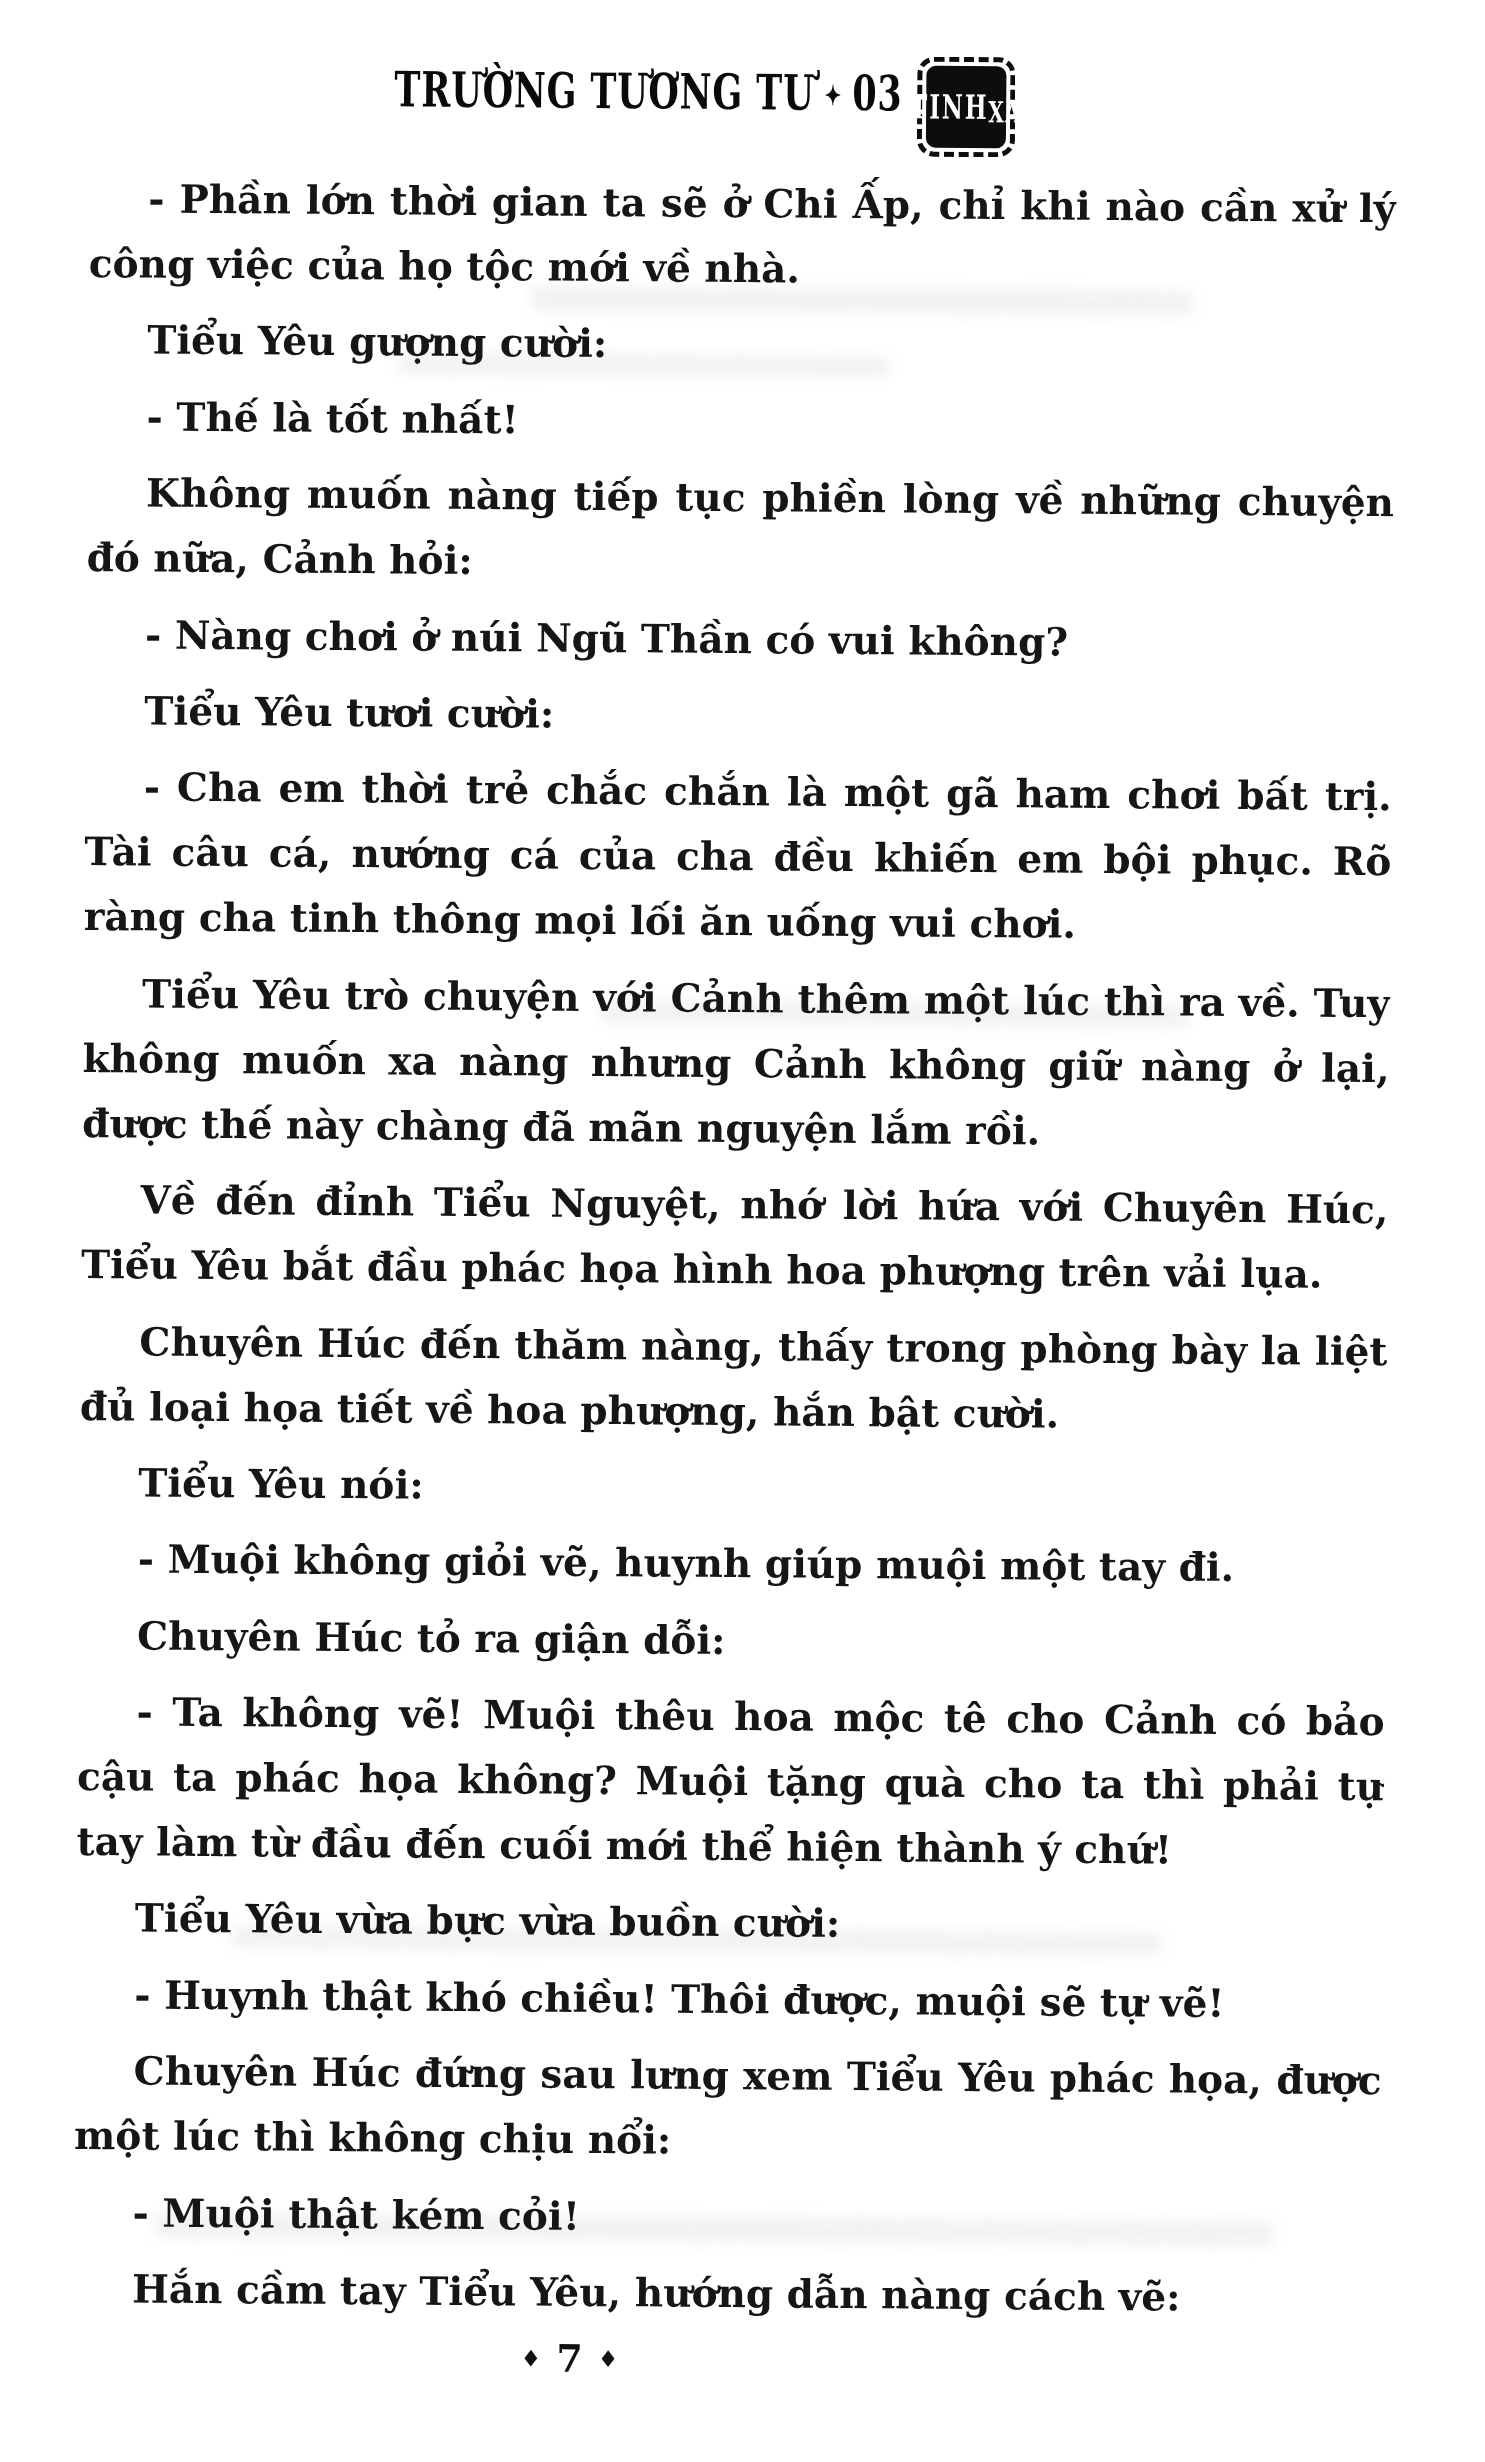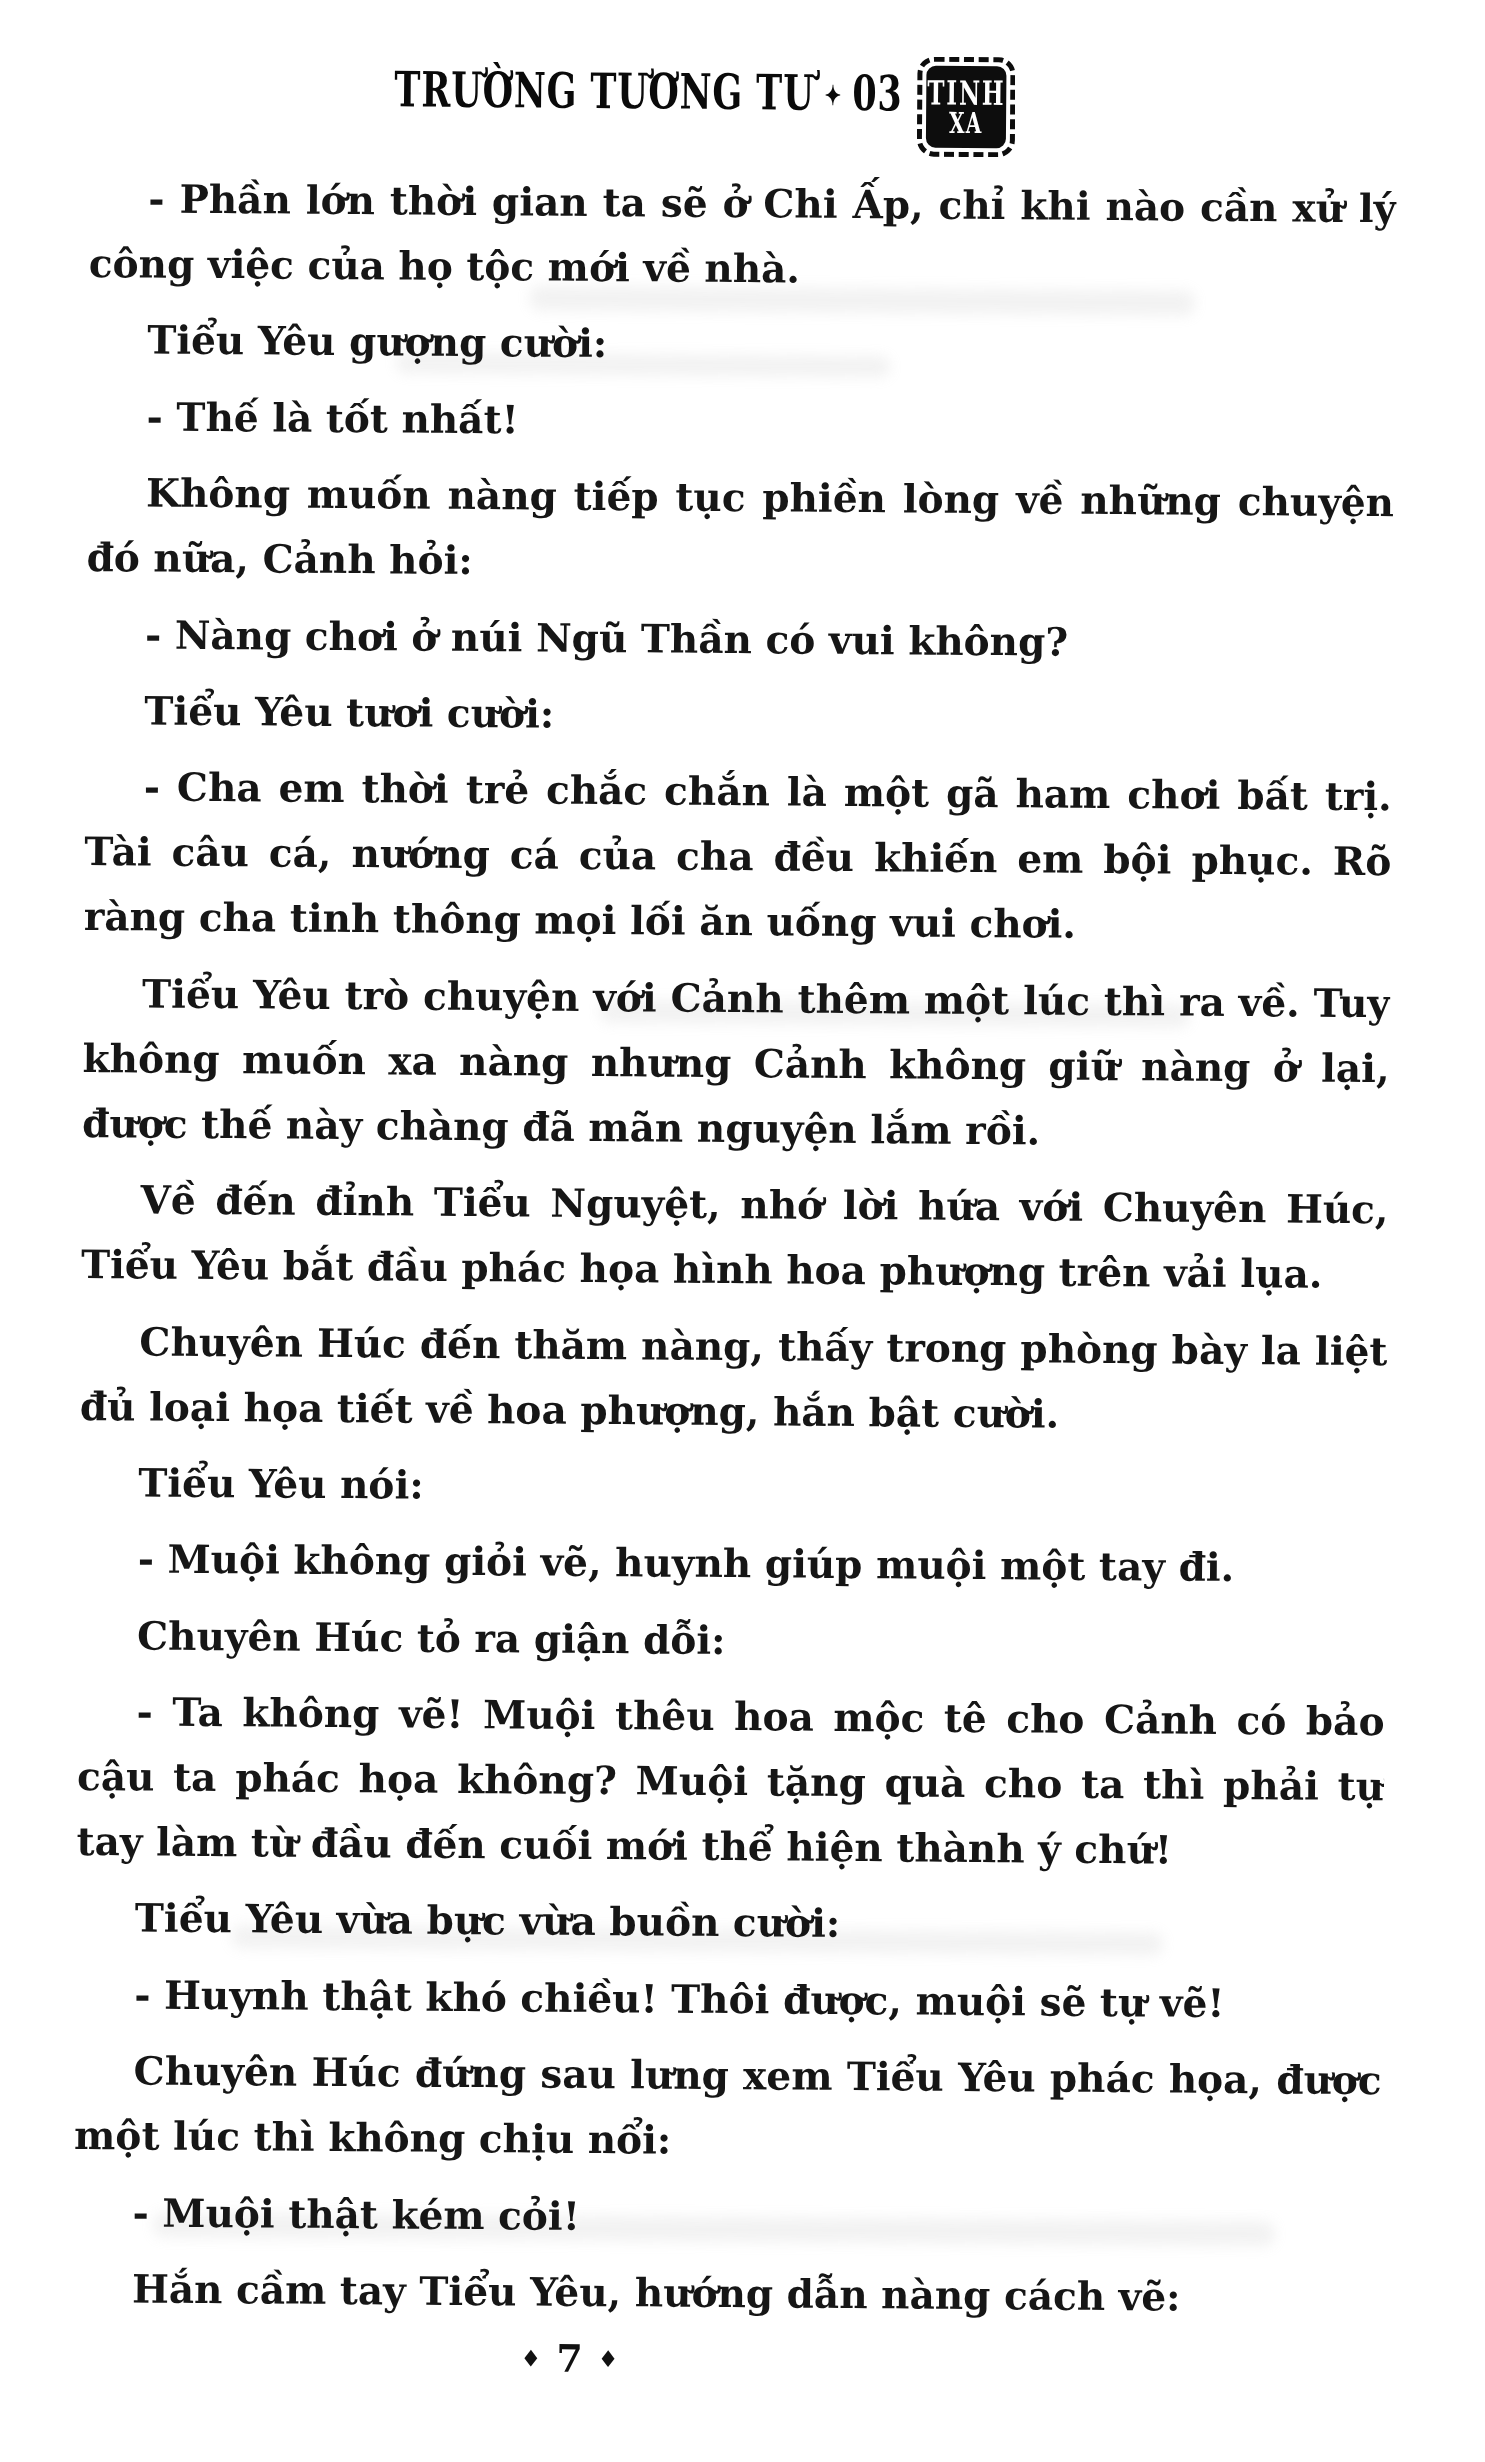--- a/index.html
+++ b/index.html
@@ -61,21 +61,21 @@
     padding: 3.8px;
     background: #ffffff;
     box-sizing: content-box;
   }
   .stamp-inner {
     width: 100%;
     height: 100%;
     background: #0d0d0d;
     border-radius: 9.5px;
     display: flex;
-    flex-direction: column;
+    flex-direction: row;
     align-items: center;
     justify-content: center;
     color: #ffffff;
     line-height: 1;
   }
   .stamp-top {
     font-size: 23px;
     font-weight: bold;
     letter-spacing: 1.9px;
     transform: scaleY(1.45);

